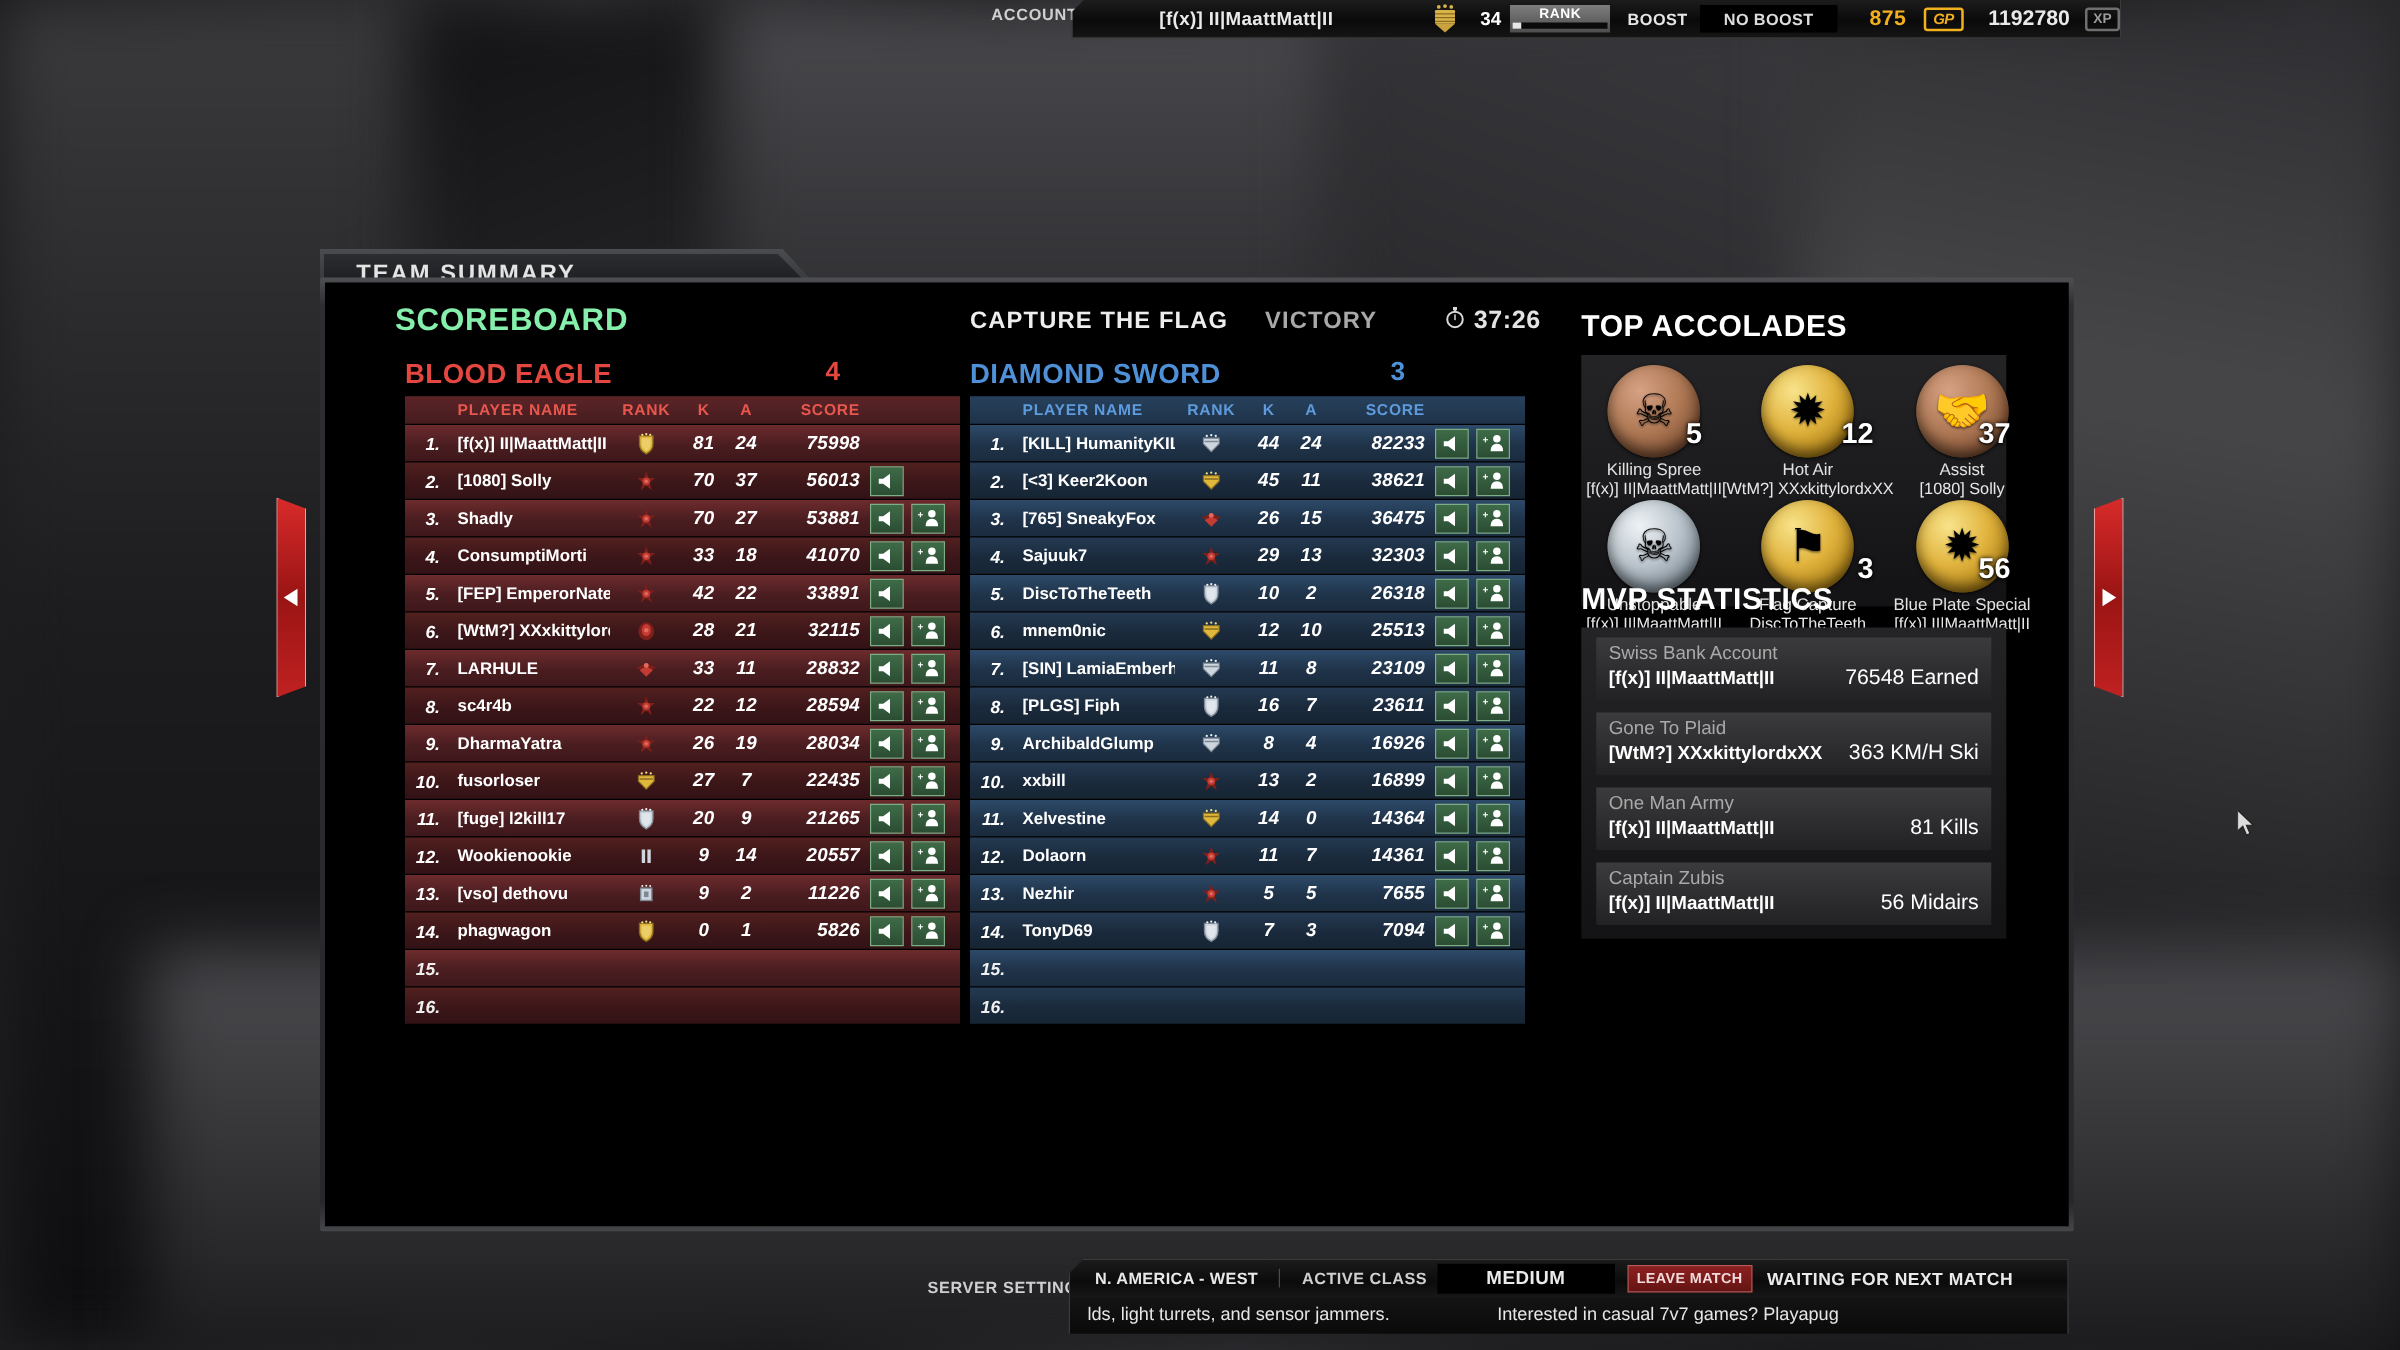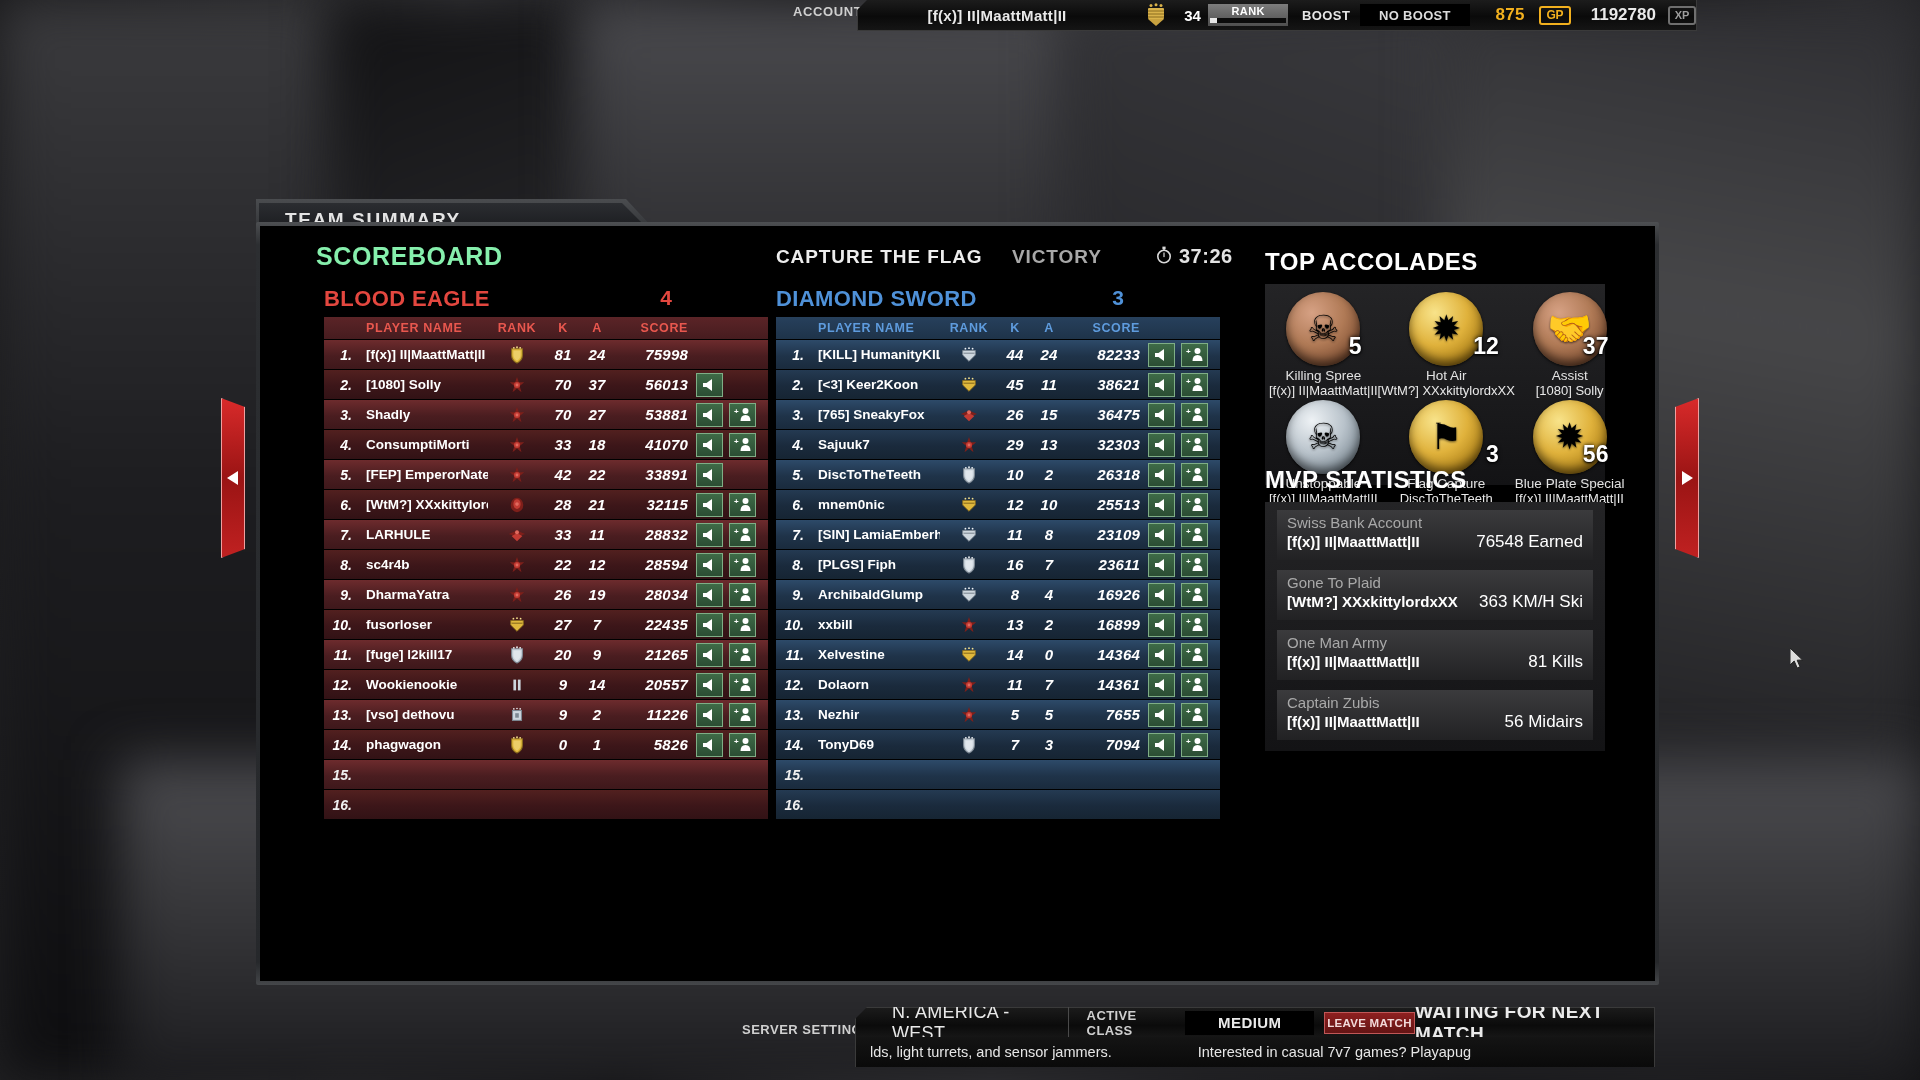--- a/index.html
+++ b/index.html
@@ -71,21 +71,21 @@
   .tb-boost { font-size:13px; font-weight:bold; color:#e6e6e6; margin-left:14px; letter-spacing:.4px;}
   .tb-noboost {
     margin-left:10px; width: 118px; height: 22px; background:#000;
     display:flex; align-items:center; justify-content:center;
     color:#dcdcdc; font-size:13px; font-weight:bold; letter-spacing:.3px;
   }
   .tb-gold { margin-left:26px; color:#f2b01e; font-size:17px; font-weight:bold; letter-spacing:.3px;}
   .tb-gp {
     margin-left:14px; width: 34px; height:19px; border:2px solid #f2b01e; border-radius:3px;
     display:flex;align-items:center;justify-content:center;
-    color:#f2b01e; font-size:12px; font-weight:bold; letter-spacing:-.5px;
+    color:#f2b01e; font-size:12px; font-weight:bold; letter-spacing:-.5px;font-style:italic;
   }
   .tb-xpnum { margin-left:20px; color:#e9e9e9; font-size:17px; font-weight:bold;}
   .tb-xp {
     margin-left:12px; width:30px; height:19px; border:2px solid #6f6f6f; border-radius:3px;
     display:flex;align-items:center;justify-content:center;
     color:#9d9d9d; font-size:11px; font-weight:bold;
   }
 
   
   .window {
@@ -243,37 +243,37 @@
     font-size:13px; font-weight:bold; letter-spacing:.5px;
   }
   .bb-panel {
     position:absolute; left:855px; top:12px; width:800px; height:30px;
     background: linear-gradient(180deg,#1b1b1b 0%, #0b0b0b 60%, #161616 100%);
     border:1px solid #3a3a3a; border-bottom:none;
     clip-path: polygon(12px 0, 100% 0, 100% 100%, 0 100%, 0 12px);
     display:flex; align-items:center;
   }
   .bb-region {
-    margin-left:36px; color:#e9e9e9; font-size:18px; font-weight:normal; letter-spacing:.3px;
+    margin-left:20px; color:#e9e9e9; font-size:13px; font-weight:bold; letter-spacing:.3px;
     padding-right:16px; border-right: 1px solid #4a4a4a;
   }
   .bb-class-label { margin-left:18px; color:#cfcfcf; font-size:13px; font-weight:bold; letter-spacing:.4px;}
   .bb-class-val {
     margin-left:8px; width:142px; height:24px; background:#000;
     display:flex; align-items:center; justify-content:center;
     color:#eaeaea; font-size:15px; font-weight:bold; letter-spacing:.4px;
   }
   .bb-leave {
     margin-left:10px; width:100px; height:22px;
     background: linear-gradient(180deg,#8e2020 0%, #641414 100%);
     border:1px solid #c05757;
     display:flex; align-items:center; justify-content:center;
     color:#f2dada; font-size:11.5px; font-weight:bold; letter-spacing:.3px;
   }
-  .bb-status { color:#eaeaea; font-size:19px; font-weight:bold; letter-spacing:.4px;}
+  .bb-status { margin-left:12px; color:#eaeaea; font-size:14px; font-weight:bold; letter-spacing:.4px;}
   .bb-chat {
     position:absolute; left:855px; top:42px; width:800px; height:30px;
     background: linear-gradient(180deg,#141414 0%, #0a0a0a 100%);
     border-left:1px solid #3a3a3a; border-right:1px solid #3a3a3a;
     display:flex; align-items:center;
   }
   .bb-chat .c1 { margin-left:14px; color:#e6e6e6; font-size:14.5px; }
   .bb-chat .c2 { margin-left:86px; color:#e6e6e6; font-size:14.5px; white-space:nowrap;text-align:right;}
 
   

